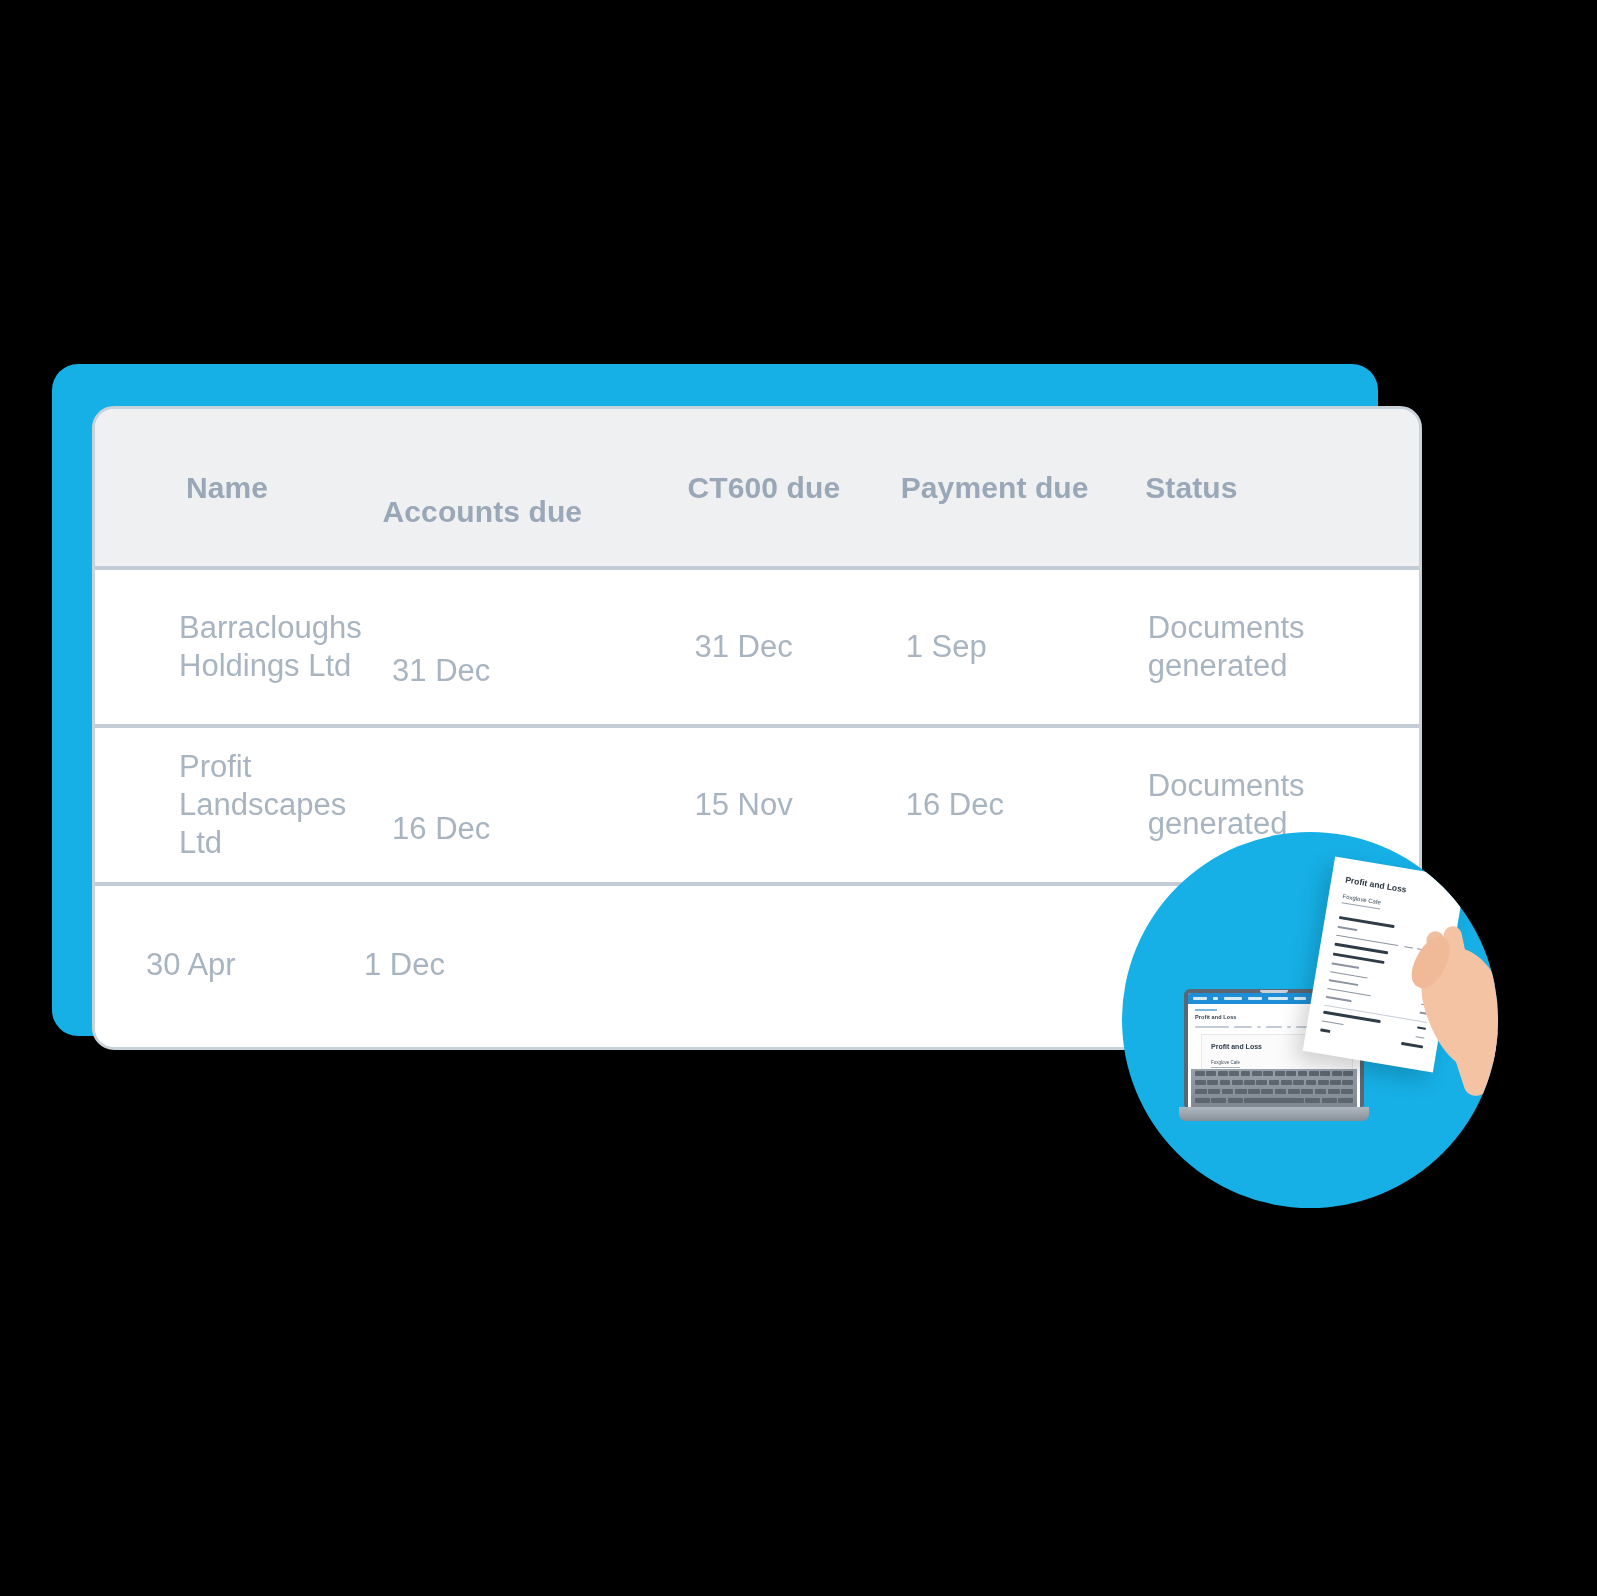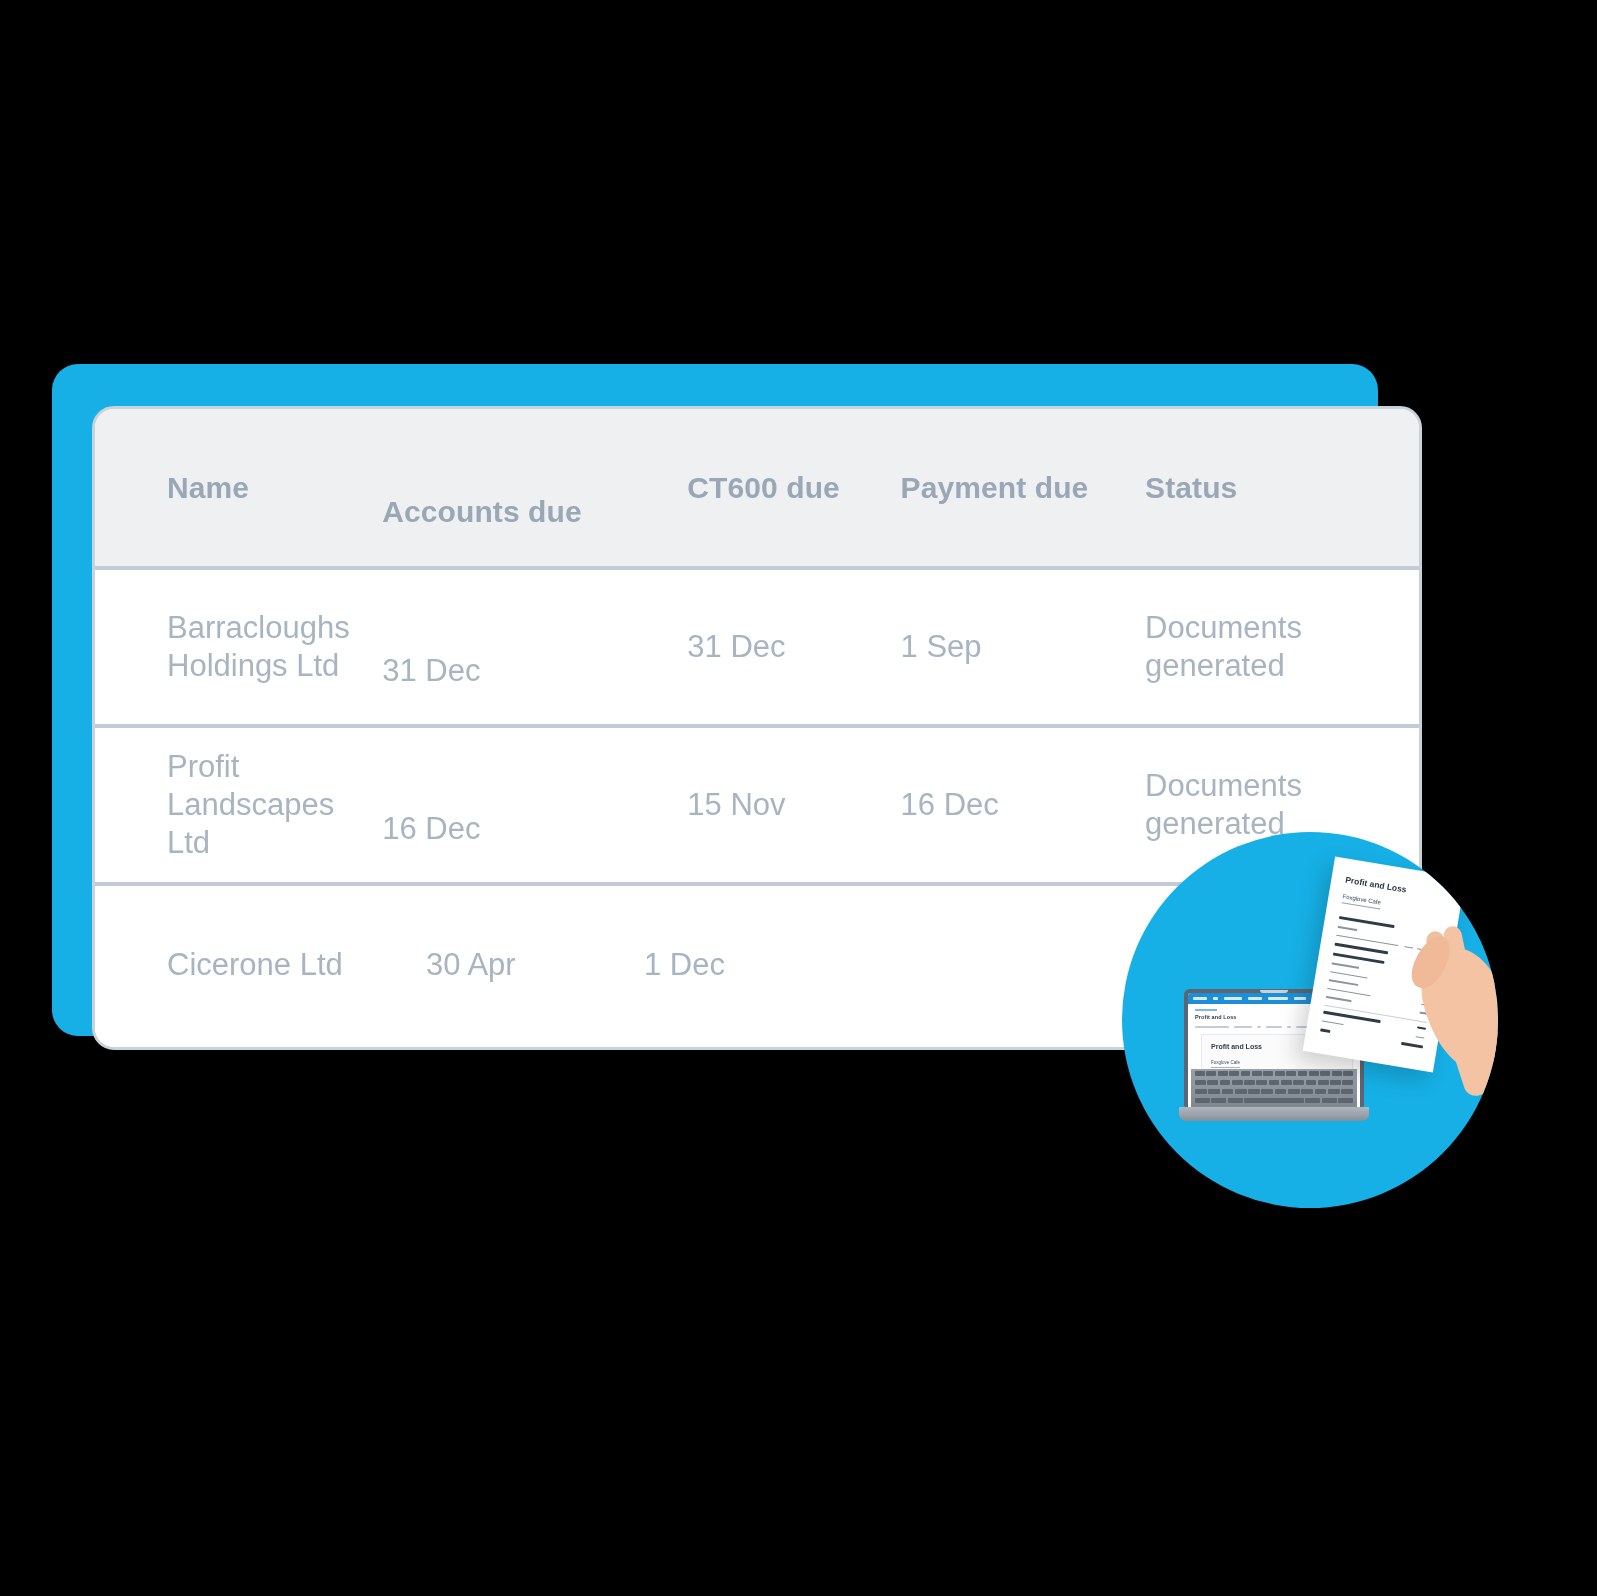--- a/index.html
+++ b/index.html
@@ -66,38 +66,39 @@
   }
 
   
   .trow {
     height: 158px;
     display: flex;
     align-items: center;
     background: #ffffff;
     border-bottom: 4px solid #c3ccd6;
     box-sizing: border-box;
+    padding-left: 12px;
   }
   .trow.last { border-bottom: none; }
 
   .td {
     color: #a9b4c1;
     font-weight: normal;
     font-size: 31px;
     line-height: 1.23;
   }
 
   
   .c-name   { width: 292px; padding-left: 72px; box-sizing: border-box; }
   .c-acct   { width: 272px; margin-top: 48px; }
   .c-ct600  { width: 218px; margin-left: 39px; }
   .c-pay    { width: 250px; }
   .c-status { width: 280px; }
 
-  .thead .c-name   { padding-left: 72px; }
+  .thead .c-name   { padding-left: 91px; }
 
   
   .badge {
     position: absolute;
     left: 1122px;
     top: 832px;
     width: 376px;
     height: 376px;
     border-radius: 50%;
     background: #16b0e6;
@@ -312,21 +313,20 @@
 
     <div class="trow">
       <div class="td c-name">Profit Landscapes Ltd</div>
       <div class="td c-acct">16 Dec</div>
       <div class="td c-ct600">15 Nov</div>
       <div class="td c-pay">16 Dec</div>
       <div class="td c-status">Documents generated</div>
     </div>
 
     <div class="trow last">
-      <div class="td c-name">Cicerone Ltd</div>
       <div class="td c-ct600">30 Apr</div>
       <div class="td c-pay">1 Dec</div>
       <div class="td c-status"></div>
     </div>
 
   </div>
 
   <div class="badge">
 
     <div class="laptop">

